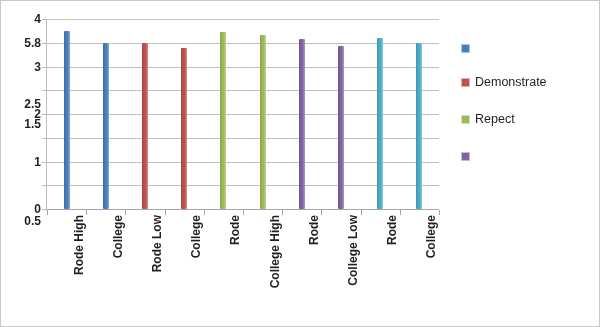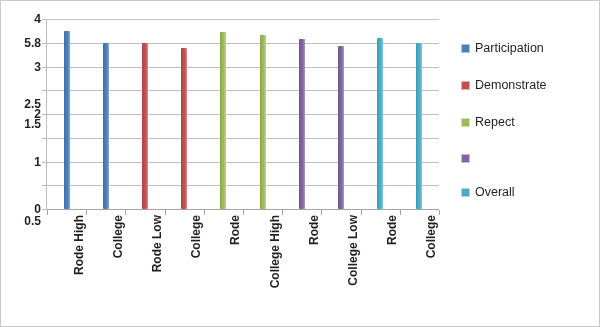--- a/index.html
+++ b/index.html
@@ -222,32 +222,27 @@
       <div class="x-label" style="left: 267.6px;">College High</div>
       <div class="x-label" style="left: 306.8px;">Rode</div>
       <div class="x-label" style="left: 346px;">College Low</div>
       <div class="x-label" style="left: 385.2px;">Rode</div>
       <div class="x-label" style="left: 424.4px;">College</div>
     </div>
 
   <div id="legend">
       <div class="legend-row">
         <span class="legend-swatch" style="background: rgb(74, 126, 187); box-shadow: rgba(255, 255, 255, 0.55) 0px 0px 0px 1px inset;"></span>
-        <span class="legend-label">Participation</span>
       </div>
       <div class="legend-row">
         <span class="legend-swatch" style="background: rgb(192, 80, 77); box-shadow: rgba(255, 255, 255, 0.55) 0px 0px 0px 1px inset;"></span>
         <span class="legend-label">Demonstrate</span>
       </div>
       <div class="legend-row">
         <span class="legend-swatch" style="background: rgb(155, 187, 89); box-shadow: rgba(255, 255, 255, 0.55) 0px 0px 0px 1px inset;"></span>
         <span class="legend-label">Repect</span>
       </div>
       <div class="legend-row">
         <span class="legend-swatch" style="background: rgb(128, 100, 162); box-shadow: rgba(255, 255, 255, 0.55) 0px 0px 0px 1px inset;"></span>
       </div>
-      <div class="legend-row">
-        <span class="legend-swatch" style="background: rgb(75, 172, 198); box-shadow: rgba(255, 255, 255, 0.55) 0px 0px 0px 1px inset;"></span>
-        <span class="legend-label">Overall</span>
-      </div>
     </div>
 
 </div>
 
 </body></html>

